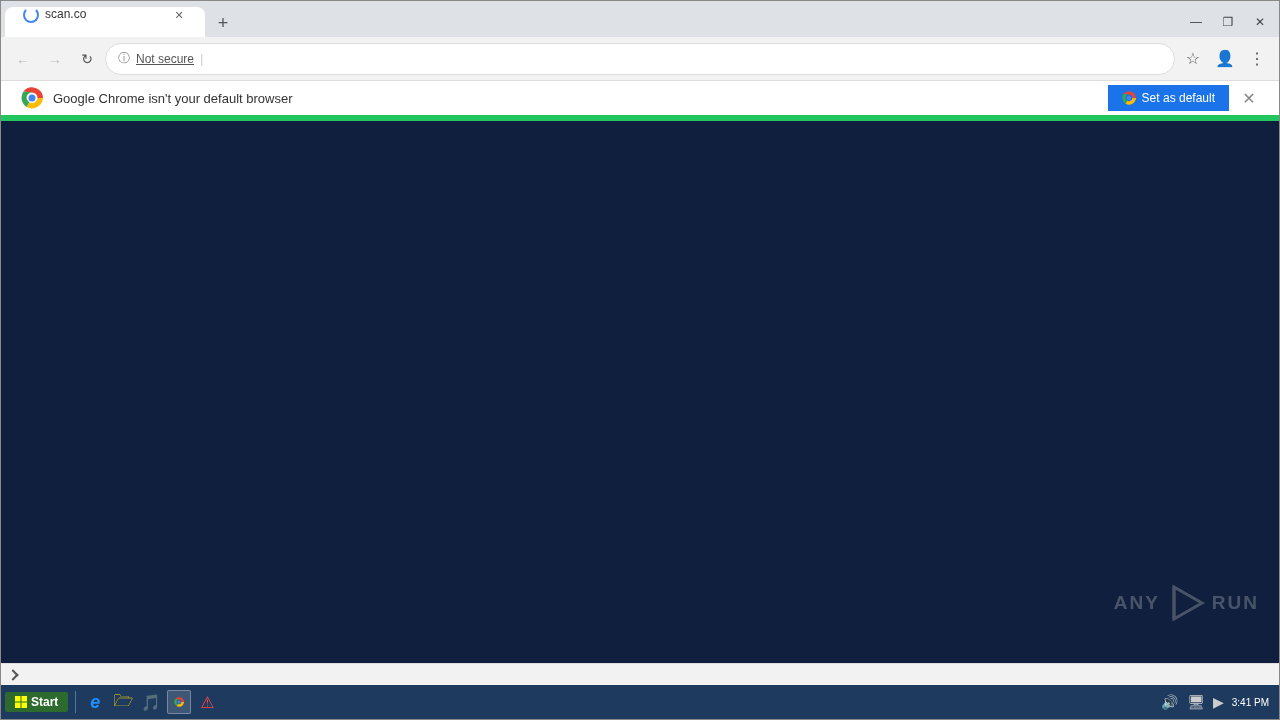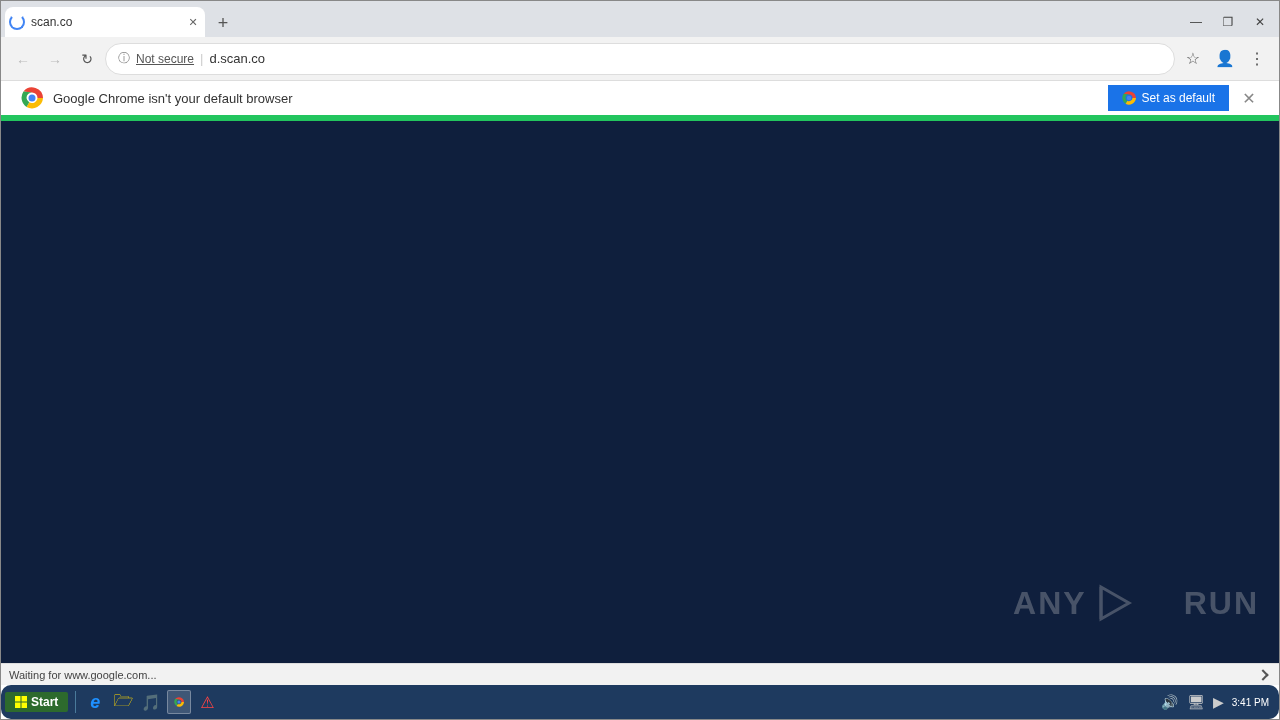--- a/index.html
+++ b/index.html
@@ -22,22 +22,22 @@
       align-items: flex-end;
       flex: 1;
     }
     .tab {
       background: #fff;
       border-radius: 8px 8px 0 0;
       height: 30px;
       min-width: 200px;
       max-width: 240px;
       display: flex;
-      align-items: center;
-      padding: 0 4px;
+      align-items: flex-start;
+      padding: 0 18px;
       gap: 6px;
       font-size: 12px;
       color: #333;
     }
     .tab-spinner {
       width: 16px; height: 16px;
       border: 2px solid #4285f4;
       border-top-color: transparent;
       border-radius: 50%;
       animation: spin 0.8s linear infinite;
@@ -179,24 +179,23 @@
       position: absolute;
       bottom: 40px;
       right: 20px;
       opacity: 0.3;
       display: flex;
       align-items: center;
       gap: 6px;
     }
     .watermark-text {
       color: #ccc;
-      font-size: 32px;
+      font-size: 19px;
       font-weight: bold;
       letter-spacing: 2px;
-      margin-left: 45px;
     }
     .play-icon-svg {
       width: 40px; height: 40px;
     }
 
     
     .status-bar {
       background: #f2f2f2;
       height: 22px;
       display: flex;
@@ -211,21 +210,20 @@
 
     
     .taskbar {
       background: #1e3a5f;
       height: 34px;
       display: flex;
       align-items: center;
       padding: 0 4px;
       flex-shrink: 0;
       gap: 4px;
-      border-radius: 10px;
     }
     .start-btn {
       background: #2d6a2d;
       color: #fff;
       padding: 3px 10px;
       font-size: 12px;
       font-weight: bold;
       cursor: pointer;
       border-radius: 2px;
       display: flex;
@@ -300,21 +298,20 @@
     <div class="nav-btn disabled">
       <span>→</span>
     </div>
     <div class="nav-btn">
       <span>↻</span>
     </div>
     <div class="address-bar">
       <span class="security-icon">ⓘ</span>
       <span style="font-size:12px;color:#555;text-decoration:underline;">Not secure</span>
       <span class="url-divider">|</span>
-      <span class="url-text">d.scan.co</span>
     </div>
     <div class="toolbar-right">
       <div class="toolbar-icon">
         <span>☆</span>
       </div>
       <div class="toolbar-icon">
         <span>👤</span>
       </div>
       <div class="toolbar-icon">
         <span>⋮</span>
@@ -351,21 +348,20 @@
       <span class="watermark-text">ANY</span>
       <svg class="play-icon-svg" viewBox="0 0 40 40">
         <polygon points="8,4 36,20 8,36" fill="none" stroke="#ccc" stroke-width="3"></polygon>
         <line x1="8" y1="4" x2="8" y2="36" stroke="#ccc" stroke-width="3"></line>
       </svg>
       <span class="watermark-text">RUN</span>
     </div>
   </div>
 
   <div class="status-bar">
-    <span class="status-text">Waiting for www.google.com...</span>
     <div style="width:8px;height:8px;border-right:2px solid #555;border-bottom:2px solid #555;transform:rotate(-45deg);margin-right:4px;"></div>
   </div>
 
   <div class="taskbar">
     <div class="start-btn">
       <svg width="12" height="12" viewBox="0 0 12 12">
         <rect x="0" y="0" width="5.5" height="5.5" fill="#ff0"></rect>
         <rect x="6.5" y="0" width="5.5" height="5.5" fill="#ff0"></rect>
         <rect x="0" y="6.5" width="5.5" height="5.5" fill="#ff0"></rect>
         <rect x="6.5" y="6.5" width="5.5" height="5.5" fill="#ff0"></rect>

